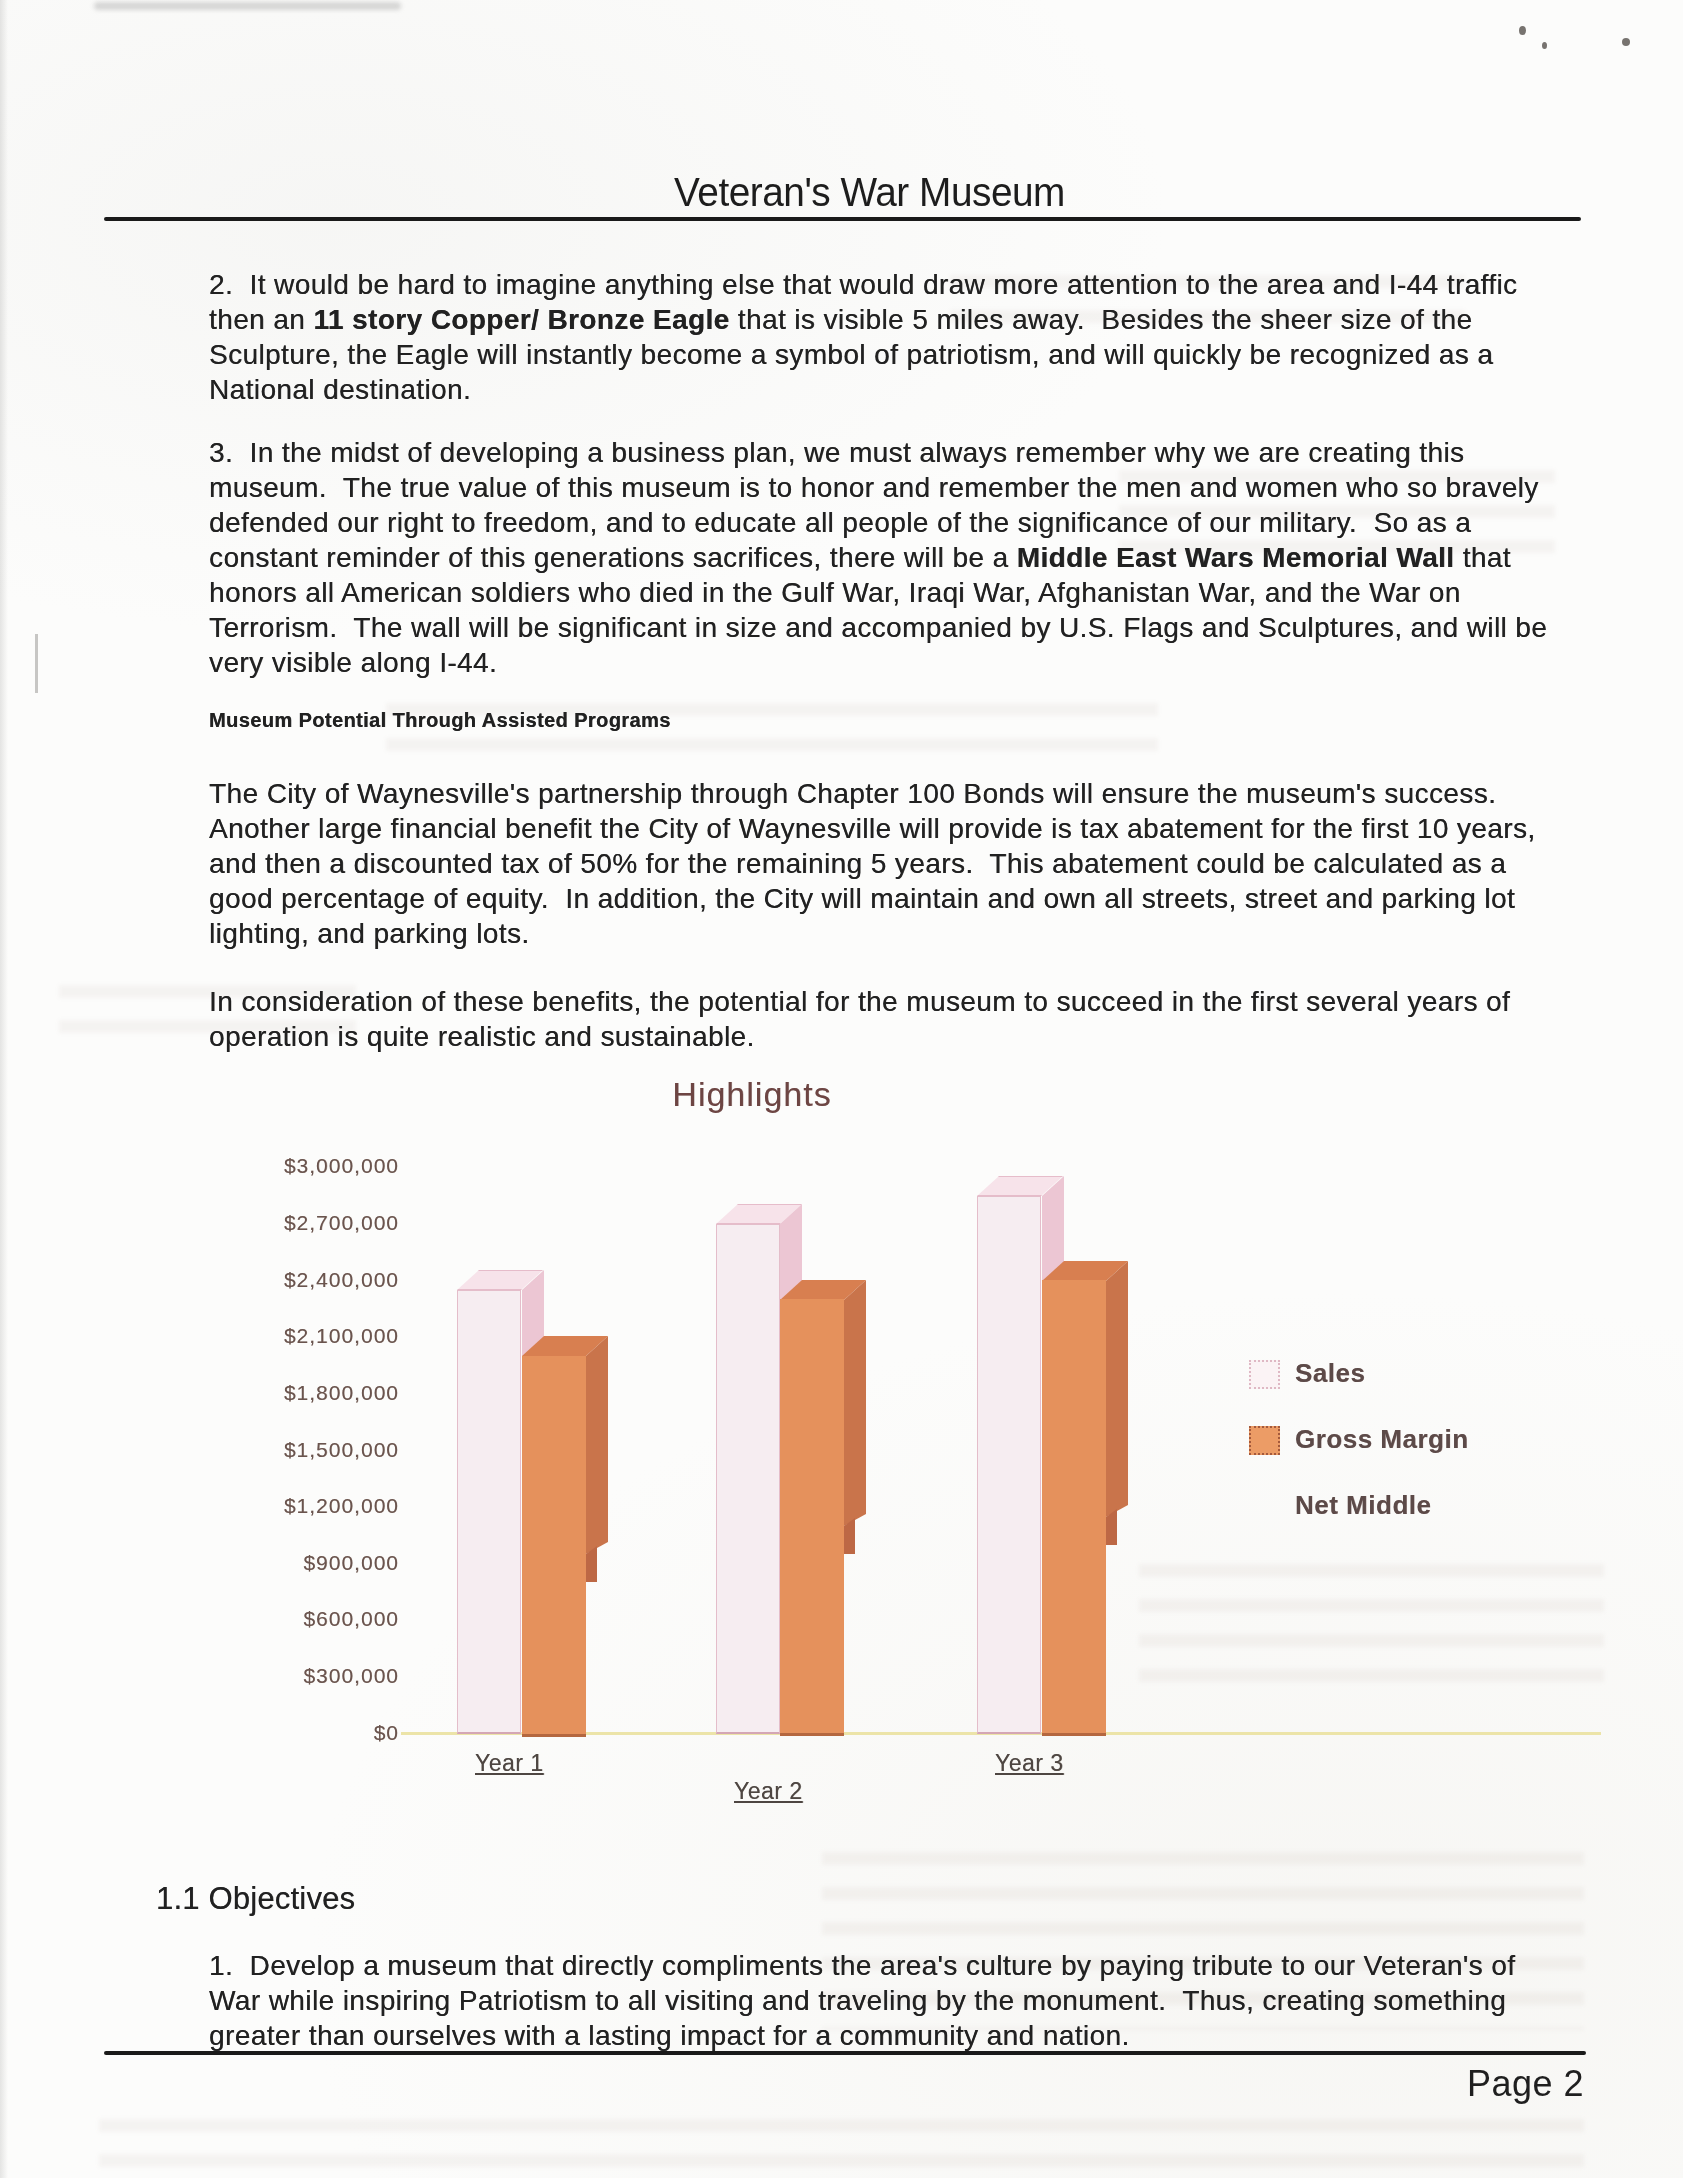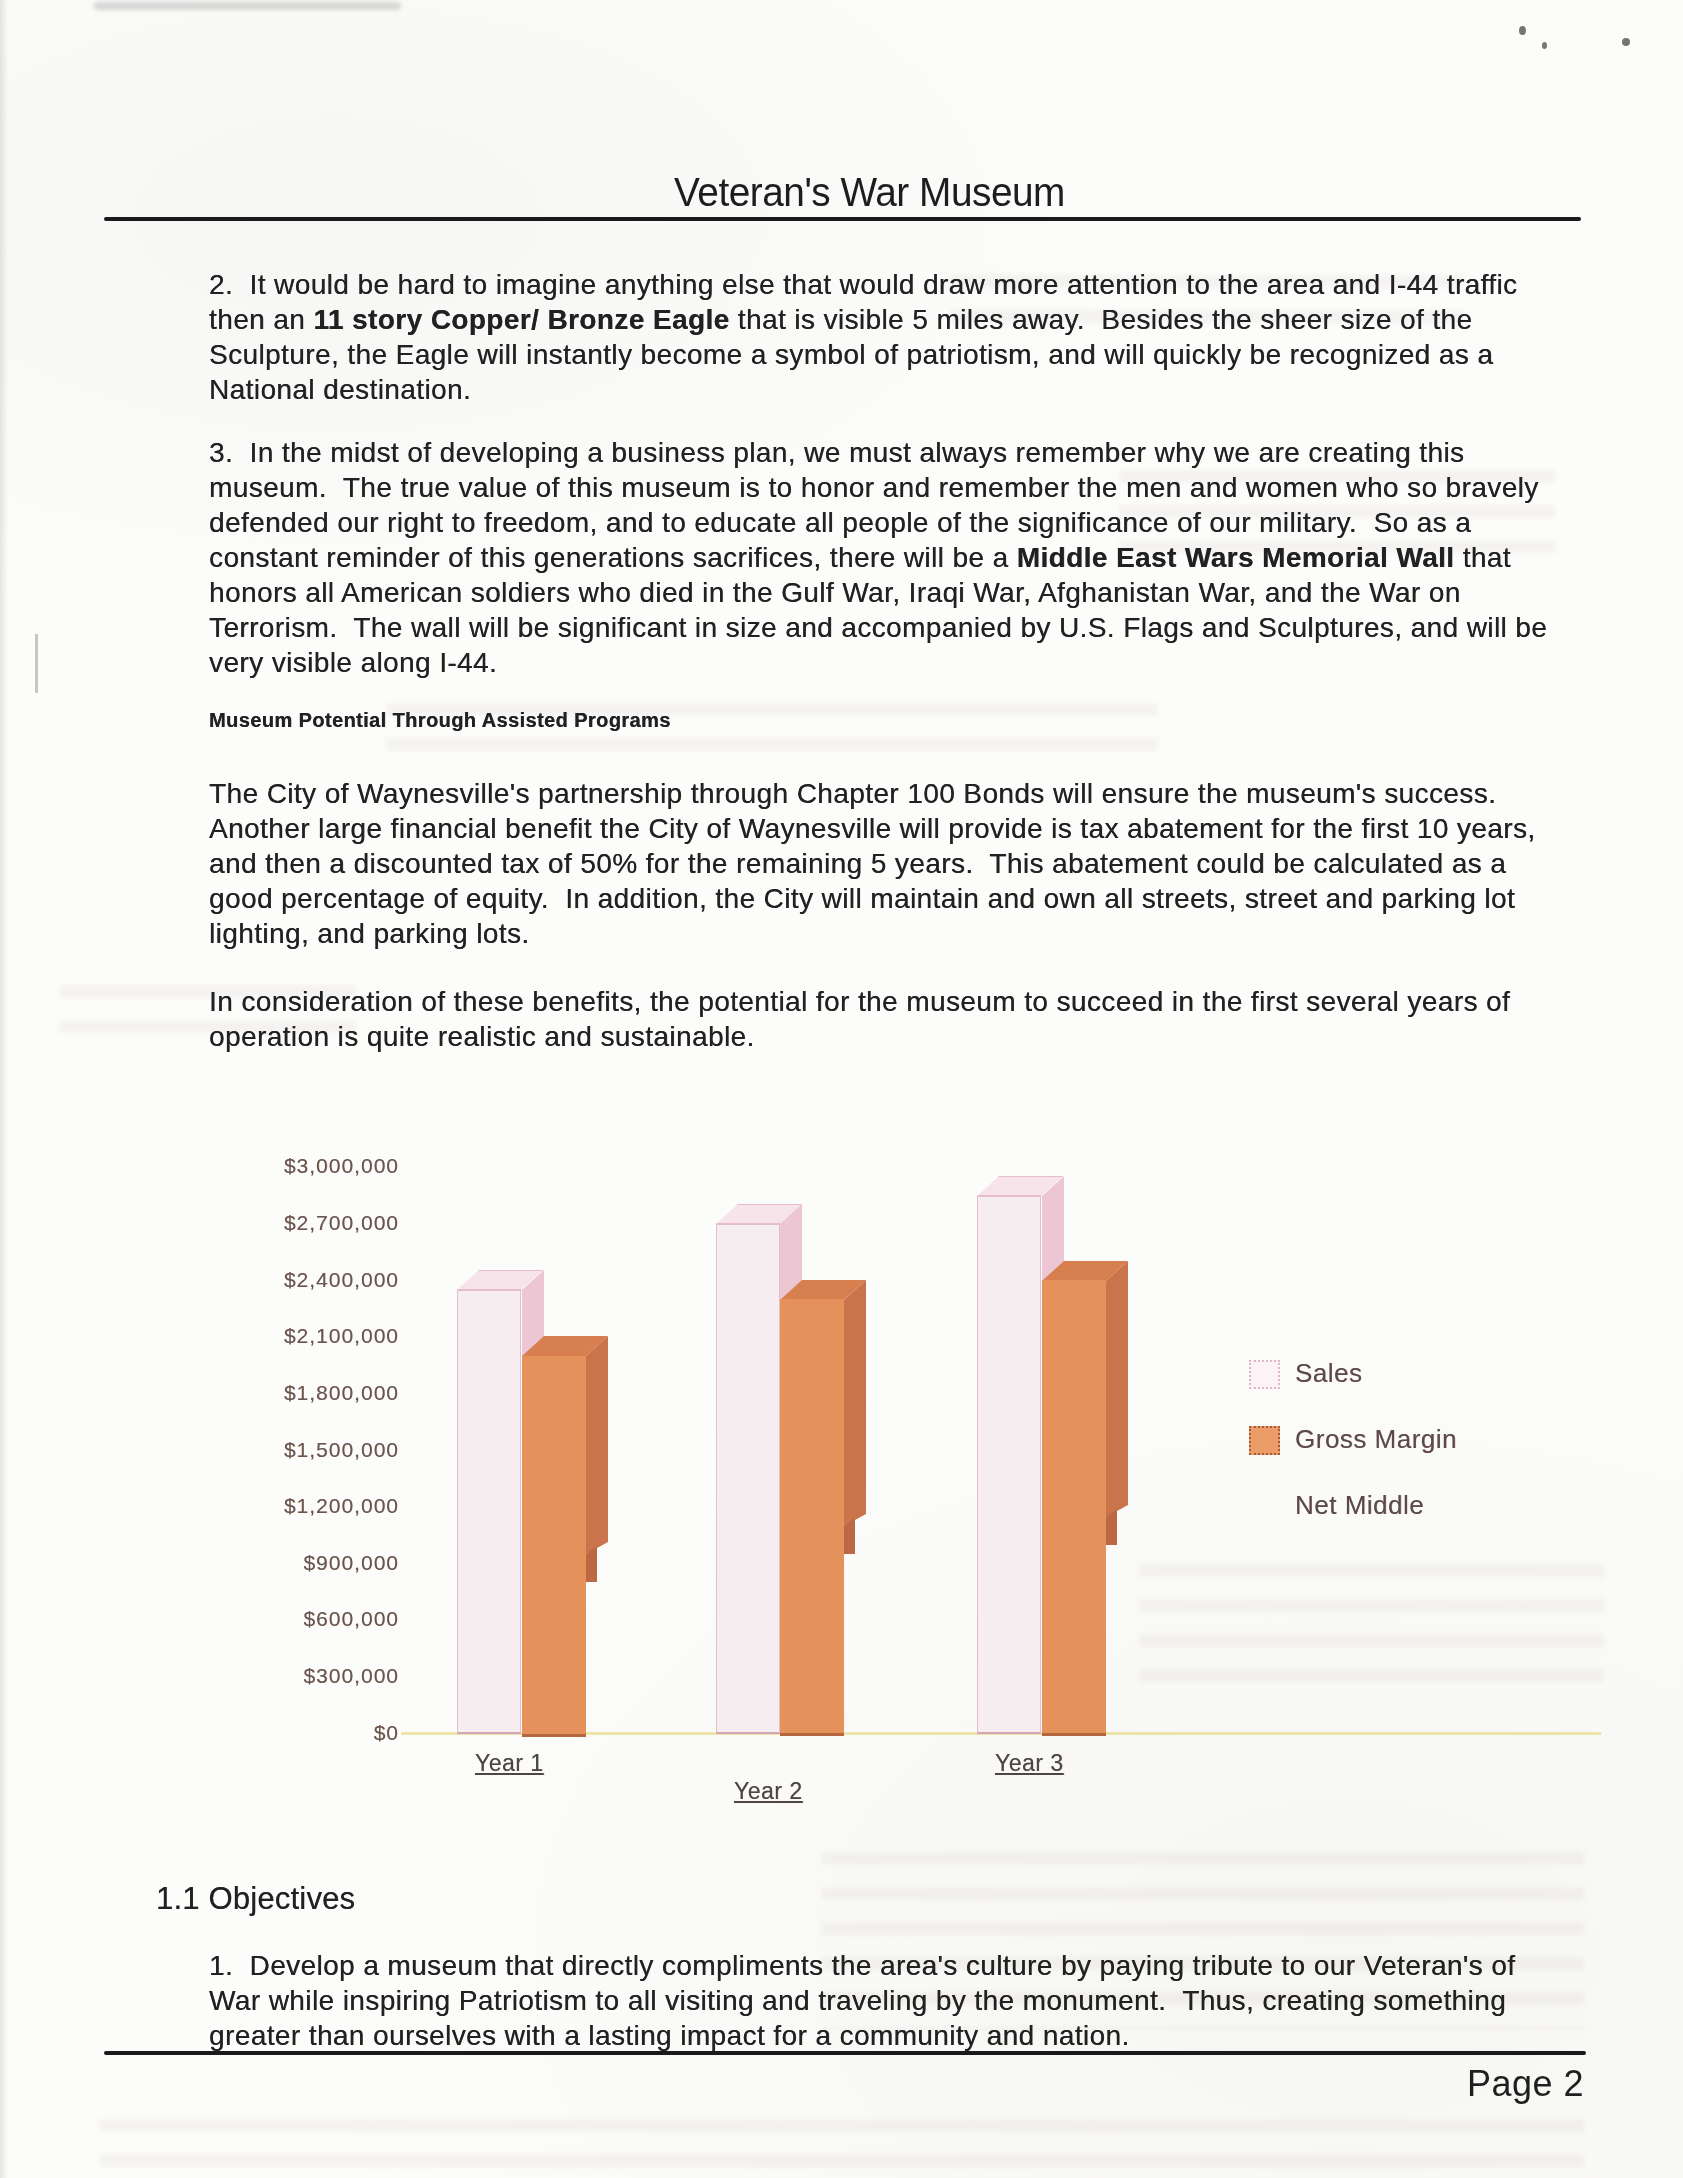--- a/index.html
+++ b/index.html
@@ -67,20 +67,21 @@
   .face{position:absolute;}
   .legend-row{position:absolute;left:1249px;height:30px;}
   .legend-swatch{position:absolute;left:0;top:2px;width:27px;height:25px;}
   .legend-swatch.sales{background:#fbf3f5;border:2px dotted #dfb8c4;}
   .legend-swatch.gross{background:#ec9c66;border:2px dotted #a4593b;}
   .legend-swatch.net{background:transparent;border:2px dotted transparent;}
   .legend-label{
     position:absolute;left:46px;top:0;
     font-size:26px;color:#5c4a48;letter-spacing:0.5px;white-space:nowrap;
     text-shadow:0.3px 0 0 rgba(80,40,40,.45);
+    font-weight:bold;
   }
   
   .ghost{
     position:absolute;pointer-events:none;opacity:.5;filter:blur(2px);
     background:repeating-linear-gradient(180deg,
       transparent 0 20px, rgba(150,128,118,.14) 20px 33px, transparent 33px 35px);
   }
   .speck{position:absolute;background:#55504c;border-radius:50%;opacity:.8;}
   .edge-smudge{position:absolute;left:0;top:0;width:8px;height:2178px;
     background:linear-gradient(90deg, rgba(120,120,118,.18), transparent);}
@@ -115,20 +116,21 @@
 
 <div class="abs body-text" style="top:435px;"><span>3.  In the midst of developing a business plan, we must always remember why we are creating this museum.  The true value of this museum is to honor and remember the men and women who so bravely defended our right to freedom, and to educate all people of the significance of our military.  So as a constant reminder of this generations sacrifices, there will be a </span><span class="bold">Middle East Wars Memorial Wall</span><span> that honors all American soldiers who died in the Gulf War, Iraqi War, Afghanistan War, and the War on Terrorism.  The wall will be significant in size and accompanied by U.S. Flags and Sculptures, and will be very visible along I-44.</span></div>
 
 <div class="abs section-heading">Museum Potential Through Assisted Programs</div>
 
 <div class="abs body-text" style="top:776px;">The City of Waynesville's partnership through Chapter 100 Bonds will ensure the museum's success.  Another large financial benefit the City of Waynesville will provide is tax abatement for the first 10 years, and then a discounted tax of 50% for the remaining 5 years.  This abatement could be calculated as a good percentage of equity.  In addition, the City will maintain and own all streets, street and parking lot lighting, and parking lots.</div>
 
 <div class="abs body-text" style="top:984px;">In consideration of these benefits, the potential for the museum to succeed in the first several years of operation is quite realistic and sustainable.</div>
 
 <div class="abs" id="chart">
+  <div class="abs chart-title">Highlights</div>
   <div class="axis-base"></div>
   <div id="chart-dynamic">
       <div class="ytick" style="top: 1154px;">$3,000,000</div>
       <div class="ytick" style="top: 1211px;">$2,700,000</div>
       <div class="ytick" style="top: 1268px;">$2,400,000</div>
       <div class="ytick" style="top: 1324px;">$2,100,000</div>
       <div class="ytick" style="top: 1381px; text-align: right;">$1,800,000</div>
       <div class="ytick" style="top: 1438px;">$1,500,000</div>
       <div class="ytick" style="top: 1494px;">$1,200,000</div>
       <div class="ytick" style="top: 1551px;">$900,000</div>

